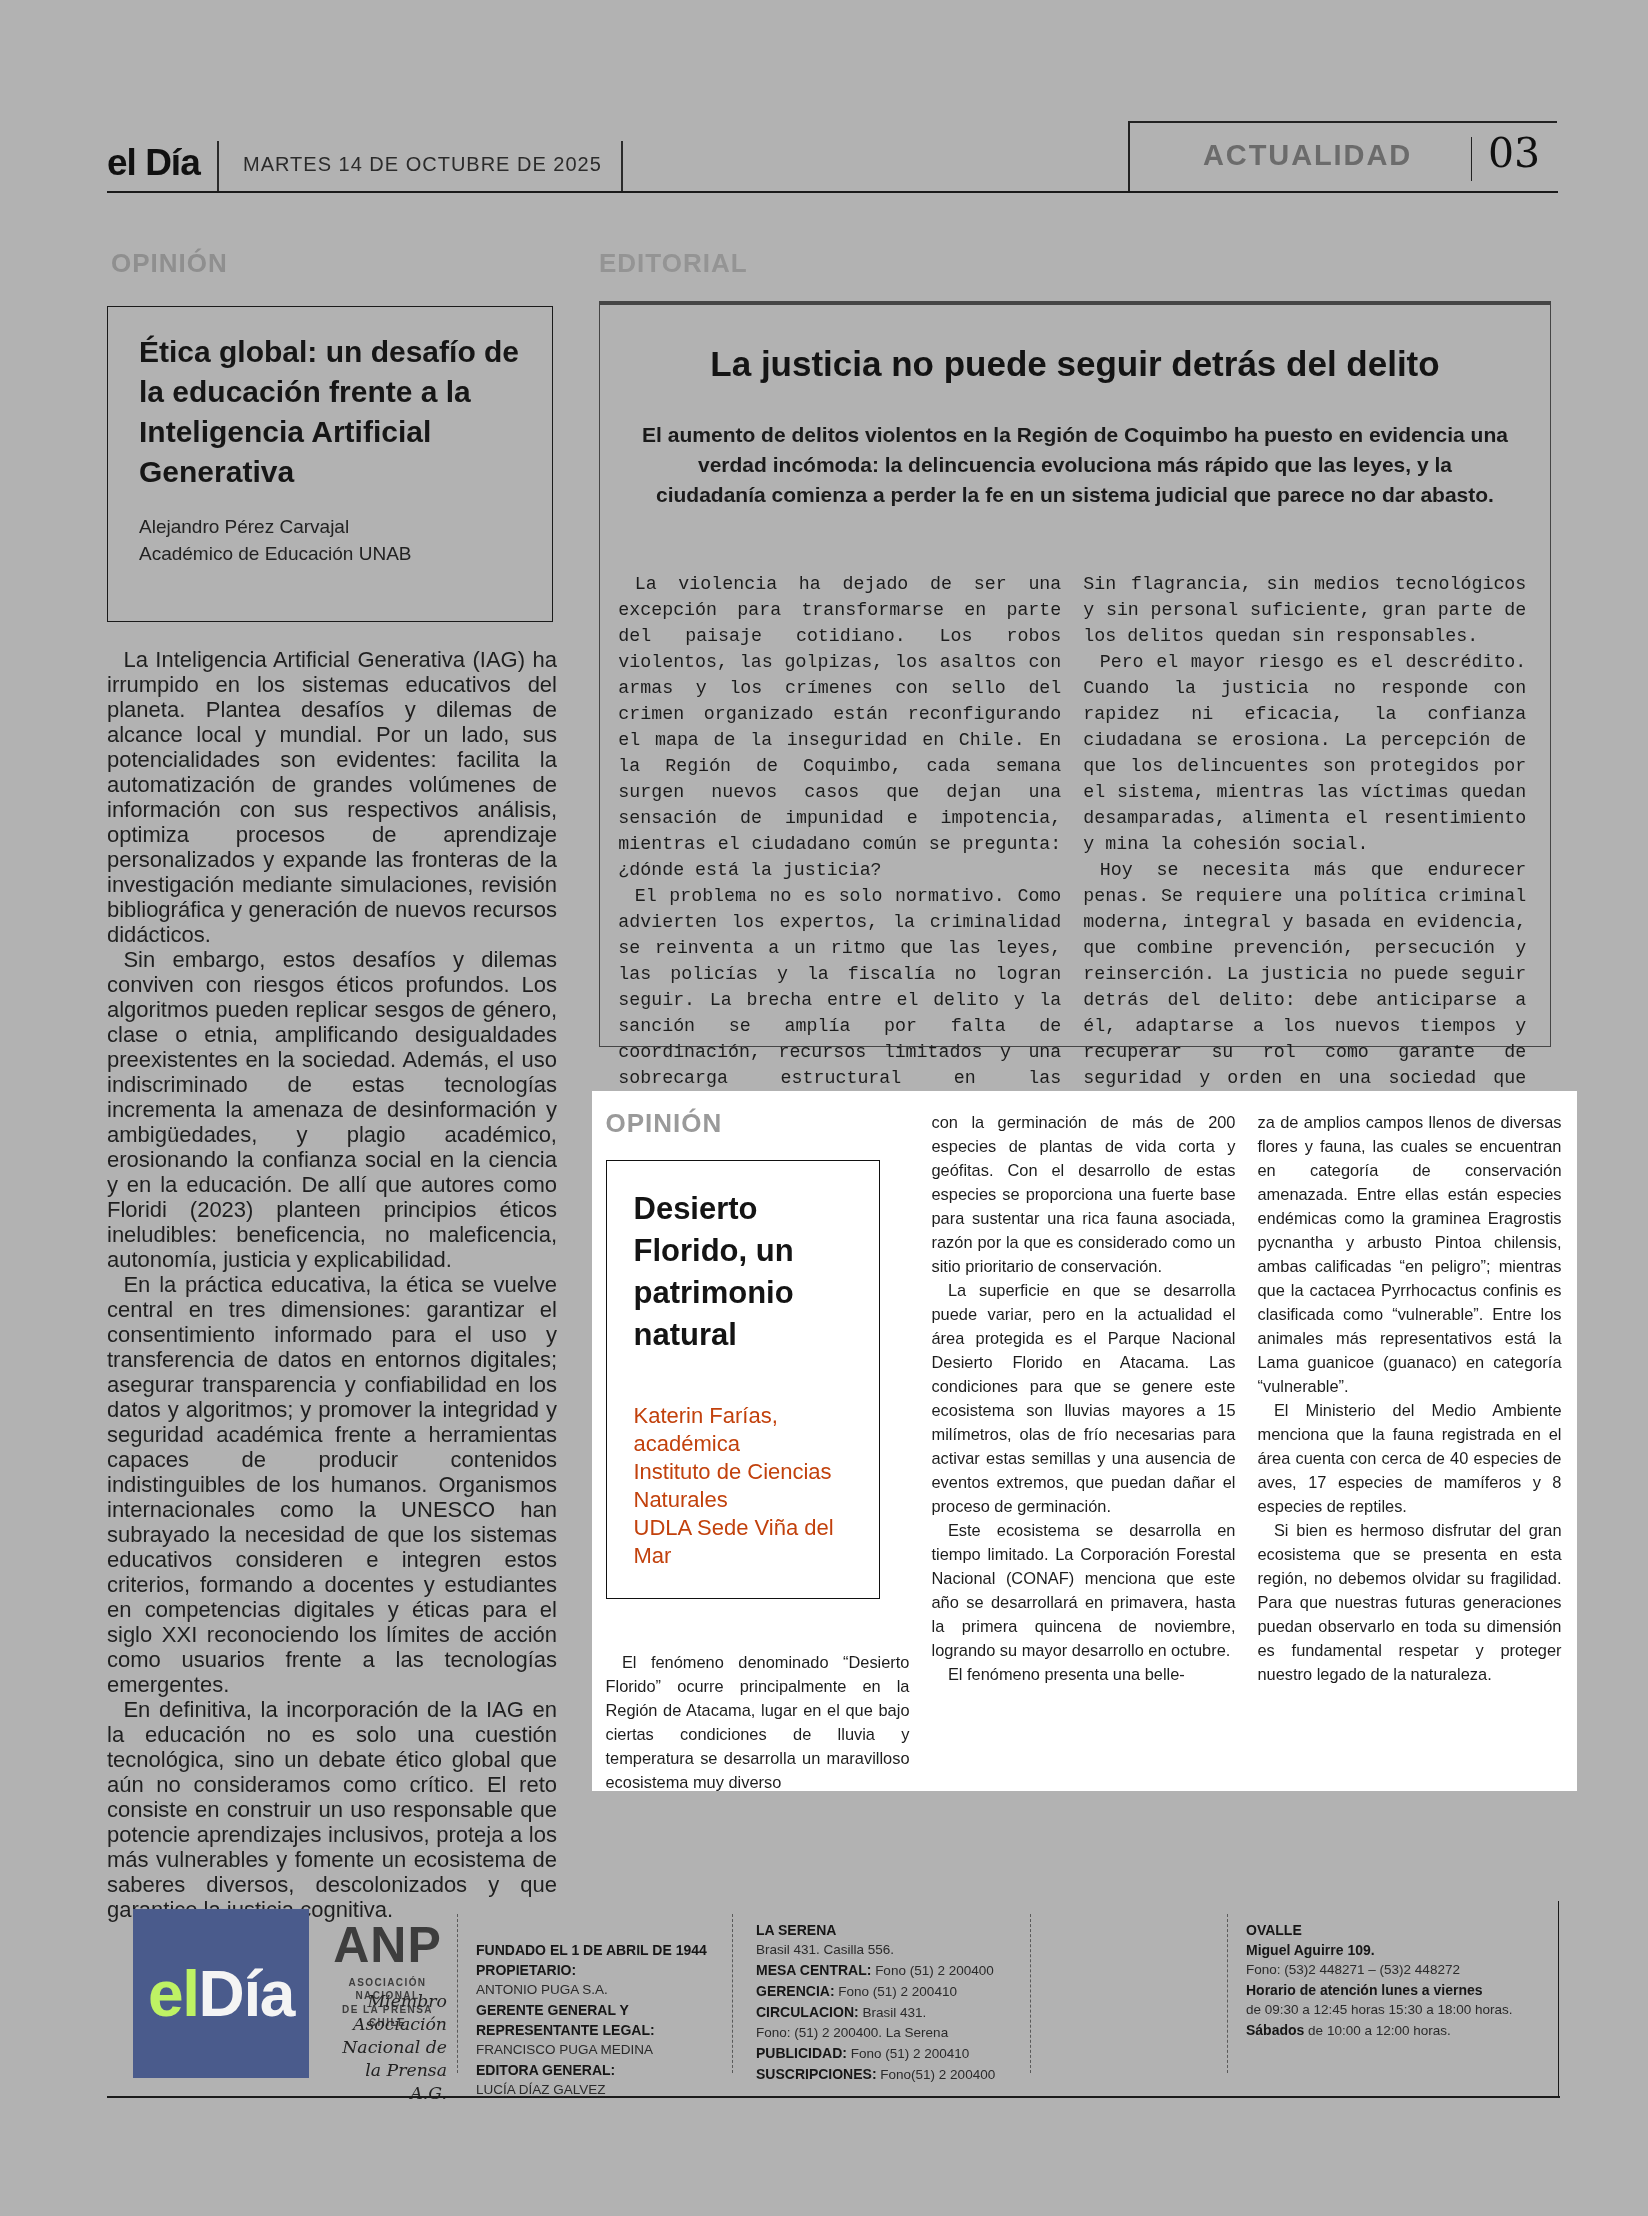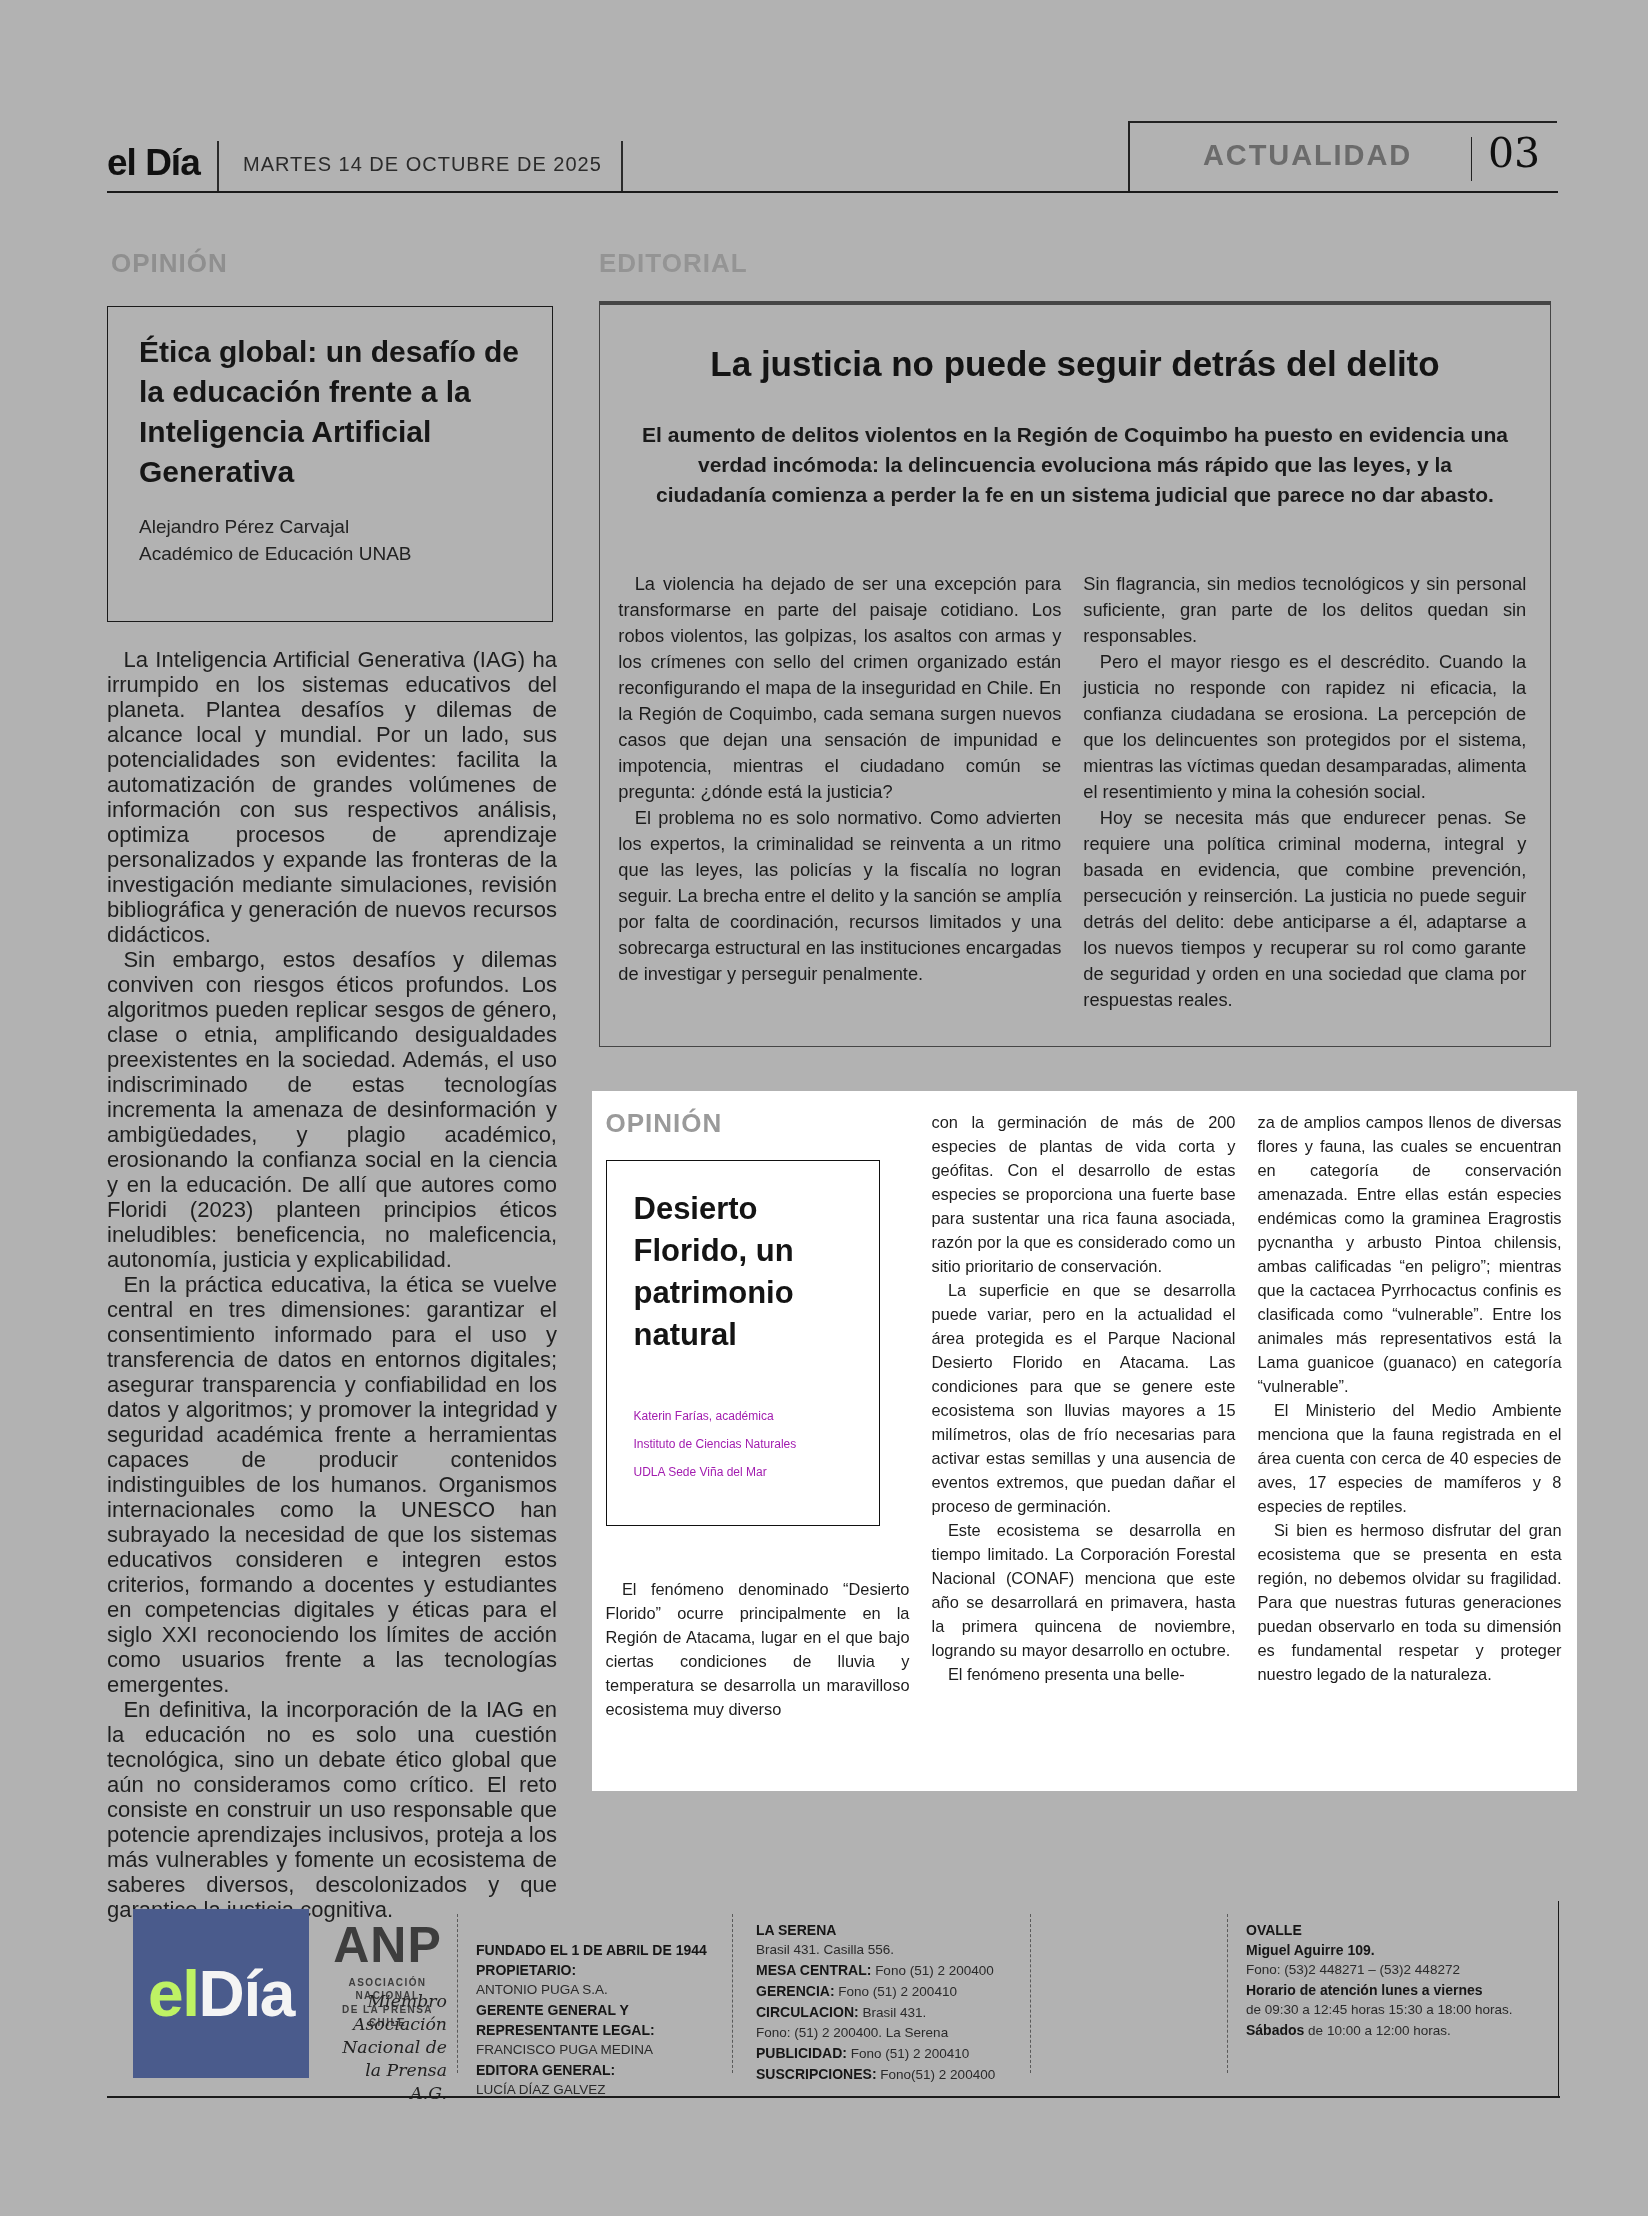--- a/index.html
+++ b/index.html
@@ -25,31 +25,31 @@
   .lop-title{position:absolute;left:31px;top:25px;width:385px;font-size:30px;line-height:40px;font-weight:bold;color:#161616;}
   .lop-author{position:absolute;left:31px;top:206px;font-size:19px;line-height:27px;color:#222;}
   .body-col p{margin:0;text-align:justify;}
   .ind{text-indent:16.4px;}
   .left-body{left:107px;top:647px;width:450px;font-size:22px;line-height:25px;color:#1f1f1f;}
 
   
   .ed-box{left:599px;top:301px;width:950px;height:741px;border:1.4px solid #454545;border-top-width:4.3px;}
   .ed-headline{position:absolute;left:0;top:39px;width:100%;text-align:center;font-size:35px;font-weight:bold;color:#141414;}
   .ed-subtitle{position:absolute;left:42px;top:115px;width:866px;text-align:center;font-size:21px;line-height:30px;font-weight:bold;color:#1a1a1a;}
-  .ed-cols{position:absolute;left:18.3px;top:266px;width:914px;display:flex;gap:22px;}
+  .ed-cols{position:absolute;left:18.3px;top:266px;width:914px;display:flex;gap:22px;font-family:Liberation Mono, monospace;}
   .ed-col{width:443px;font-size:18.3px;line-height:26px;}
 
   
   .white-box{left:592px;top:1091px;width:985px;height:700px;background:#ffffff;}
   .fo-cols{position:absolute;left:13.5px;top:19px;width:958px;display:flex;gap:22px;}
   .fo-col{width:304px;font-size:16.4px;line-height:24px;color:#1d1d1d;}
   .fo-kicker{font-size:26px;font-weight:bold;letter-spacing:1px;color:#9a9a9a;margin:1px 0 25px 0;}
   .fo-titlebox{border:1.4px solid #111;padding:27px 24px 28px 27px;width:221px;}
   .fo-title{font-size:31px;line-height:42px;font-weight:bold;color:#141414;margin:0;}
-  .fo-author{margin:46px 0 11px 0;font-size:12px;line-height:28px;color:#a21caf;}
+  .fo-author{margin:46px 0 0 0;font-size:22px;line-height:28px;color:#c2410c;}
   .fo-col p{margin:0;text-align:justify;}
   .fo-first{margin-top:51px !important;}
 
   
   .foot-blue{left:133px;top:1909px;width:176px;height:169px;background:#4a5b8c;display:flex;align-items:center;justify-content:center;}
   .foot-brand{font-size:64px;font-weight:bold;letter-spacing:-1.4px;}
   .fb-el{color:#bef264;}
   .fb-dia{color:#f4f4f4;}
   .anp{left:325px;top:1921px;width:125px;text-align:center;color:#3d3d3d;}
   .anp-acronym{font-size:50px;font-weight:bold;letter-spacing:1px;line-height:48px;text-align:center;}

